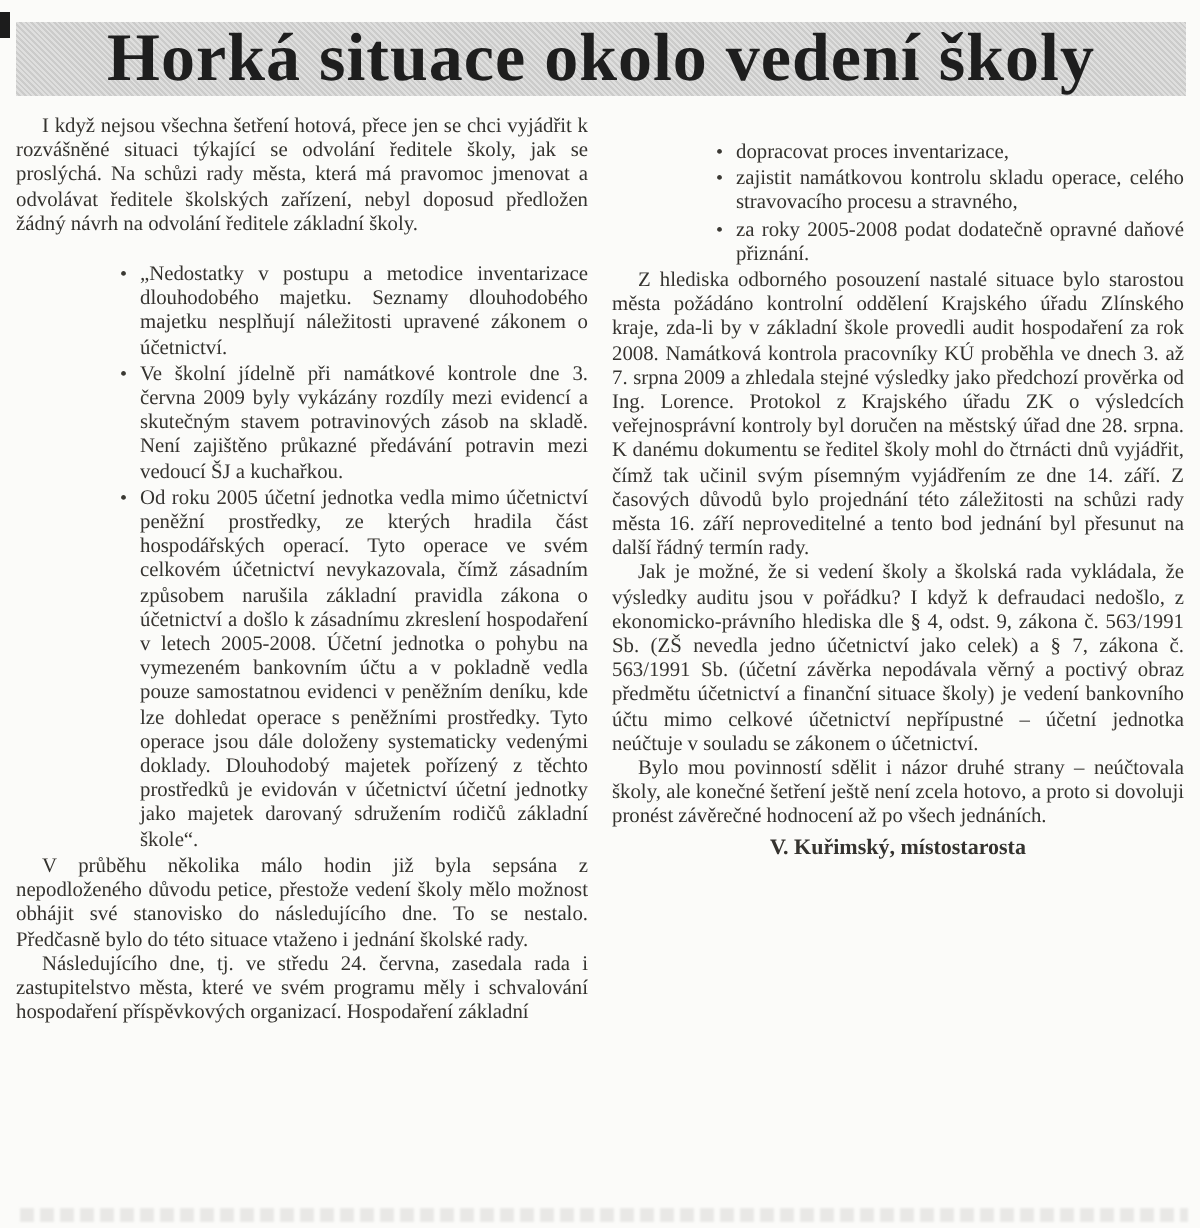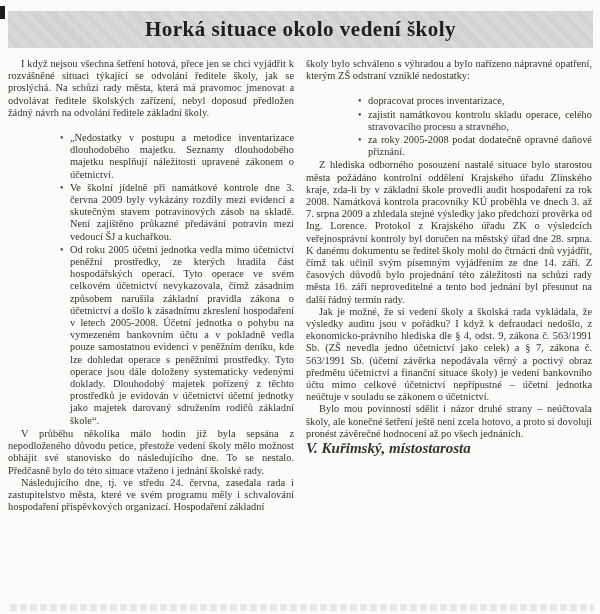--- a/index.html
+++ b/index.html
@@ -21,21 +21,21 @@
   }
   .title-banner{
     margin:11px 7px 8px 8px;
     height:37px;
     background-color:#d2d2d1;
     background-image:repeating-linear-gradient(45deg, rgba(255,255,255,.28) 0 1px, rgba(0,0,0,0.03) 1px 2px);
     display:flex;align-items:center;justify-content:center;
   }
   .title-banner h1{
     margin:0;
-    font-size:21px;
+    font-size:34px;
     font-weight:bold;
     letter-spacing:.5px;
     color:#1e1e1e;
   }
   .columns{
     display:flex;
     gap:12px;
     padding:2px 8px 0 8px;
   }
   .col{
@@ -61,24 +61,23 @@
   }
   .col ul li::before{
     content:"•";
     position:absolute;
     left:-10px;
     top:0;
     font-size:10px;
     color:#3a3833;
   }
   .signature{
-    text-align:left;
+    text-align:center;
     font-weight:bold;
-    font-style:italic;
-    font-size:15px;
+    font-size:11px;
     margin-top:2px;
     color:#35332f;
   }
   .cutoff-line{
     position:absolute;
     left:10px;right:6px;bottom:3px;height:7px;
     background:repeating-linear-gradient(90deg,#dedddb 0 7px, transparent 7px 10px);
     opacity:.6;
     filter:blur(.4px);
   }
@@ -101,21 +100,20 @@
       <ul>
         <li>„Nedostatky v postupu a metodice inventarizace dlouhodobého majetku. Seznamy dlouhodobého majetku nesplňují náležitosti upravené zákonem o účetnictví.</li>
         <li>Ve školní jídelně při namátkové kontrole dne 3. června 2009 byly vykázány rozdíly mezi evidencí a skutečným stavem potravinových zásob na skladě. Není zajištěno průkazné předávání potravin mezi vedoucí ŠJ a kuchařkou.</li>
         <li>Od roku 2005 účetní jednotka vedla mimo účetnictví peněžní prostředky, ze kterých hradila část hospodářských operací. Tyto operace ve svém celkovém účetnictví nevykazovala, čímž zásadním způsobem narušila základní pravidla zákona o účetnictví a došlo k zásadnímu zkreslení hospodaření v letech 2005-2008. Účetní jednotka o pohybu na vymezeném bankovním účtu a v pokladně vedla pouze samostatnou evidenci v peněžním deníku, kde lze dohledat operace s peněžními prostředky. Tyto operace jsou dále doloženy systematicky vedenými doklady. Dlouhodobý majetek pořízený z těchto prostředků je evidován v účetnictví účetní jednotky jako majetek darovaný sdružením rodičů základní škole“.</li>
       </ul>
       <p>V průběhu několika málo hodin již byla sepsána z nepodloženého důvodu petice, přestože vedení školy mělo možnost obhájit své stanovisko do následujícího dne. To se nestalo. Předčasně bylo do této situace vtaženo i jednání školské rady.</p>
       <p>Následujícího dne, tj. ve středu 24. června, zasedala rada i zastupitelstvo města, které ve svém programu měly i schvalování hospodaření příspěvkových organizací. Hospodaření základní</p>
     </div>
 
     <div class="col">
-      <p class="no-indent">školy bylo schváleno s výhradou a bylo nařízeno nápravné opatření, kterým ZŠ odstraní vzniklé nedostatky:</p>
       <ul>
         <li>dopracovat proces inventarizace,</li>
         <li>zajistit namátkovou kontrolu skladu operace, celého stravovacího procesu a stravného,</li>
         <li>za roky 2005-2008 podat dodatečně opravné daňové přiznání.</li>
       </ul>
       <p>Z hlediska odborného posouzení nastalé situace bylo starostou města požádáno kontrolní oddělení Krajského úřadu Zlínského kraje, zda-li by v základní škole provedli audit hospodaření za rok 2008. Namátková kontrola pracovníky KÚ proběhla ve dnech 3. až 7. srpna 2009 a zhledala stejné výsledky jako předchozí prověrka od Ing. Lorence. Protokol z Krajského úřadu ZK o výsledcích veřejnosprávní kontroly byl doručen na městský úřad dne 28. srpna. K danému dokumentu se ředitel školy mohl do čtrnácti dnů vyjádřit, čímž tak učinil svým písemným vyjádřením ze dne 14. září. Z časových důvodů bylo projednání této záležitosti na schůzi rady města 16. září neproveditelné a tento bod jednání byl přesunut na další řádný termín rady.</p>
       <p>Jak je možné, že si vedení školy a školská rada vykládala, že výsledky auditu jsou v pořádku? I když k defraudaci nedošlo, z ekonomicko-právního hlediska dle § 4, odst. 9, zákona č. 563/1991 Sb. (ZŠ nevedla jedno účetnictví jako celek) a § 7, zákona č. 563/1991 Sb. (účetní závěrka nepodávala věrný a poctivý obraz předmětu účetnictví a finanční situace školy) je vedení bankovního účtu mimo celkové účetnictví nepřípustné – účetní jednotka neúčtuje v souladu se zákonem o účetnictví.</p>
       <p>Bylo mou povinností sdělit i názor druhé strany – neúčtovala školy, ale konečné šetření ještě není zcela hotovo, a proto si dovoluji pronést závěrečné hodnocení až po všech jednáních.</p>
       <div class="signature">V. Kuřimský, místostarosta</div>
     </div>

